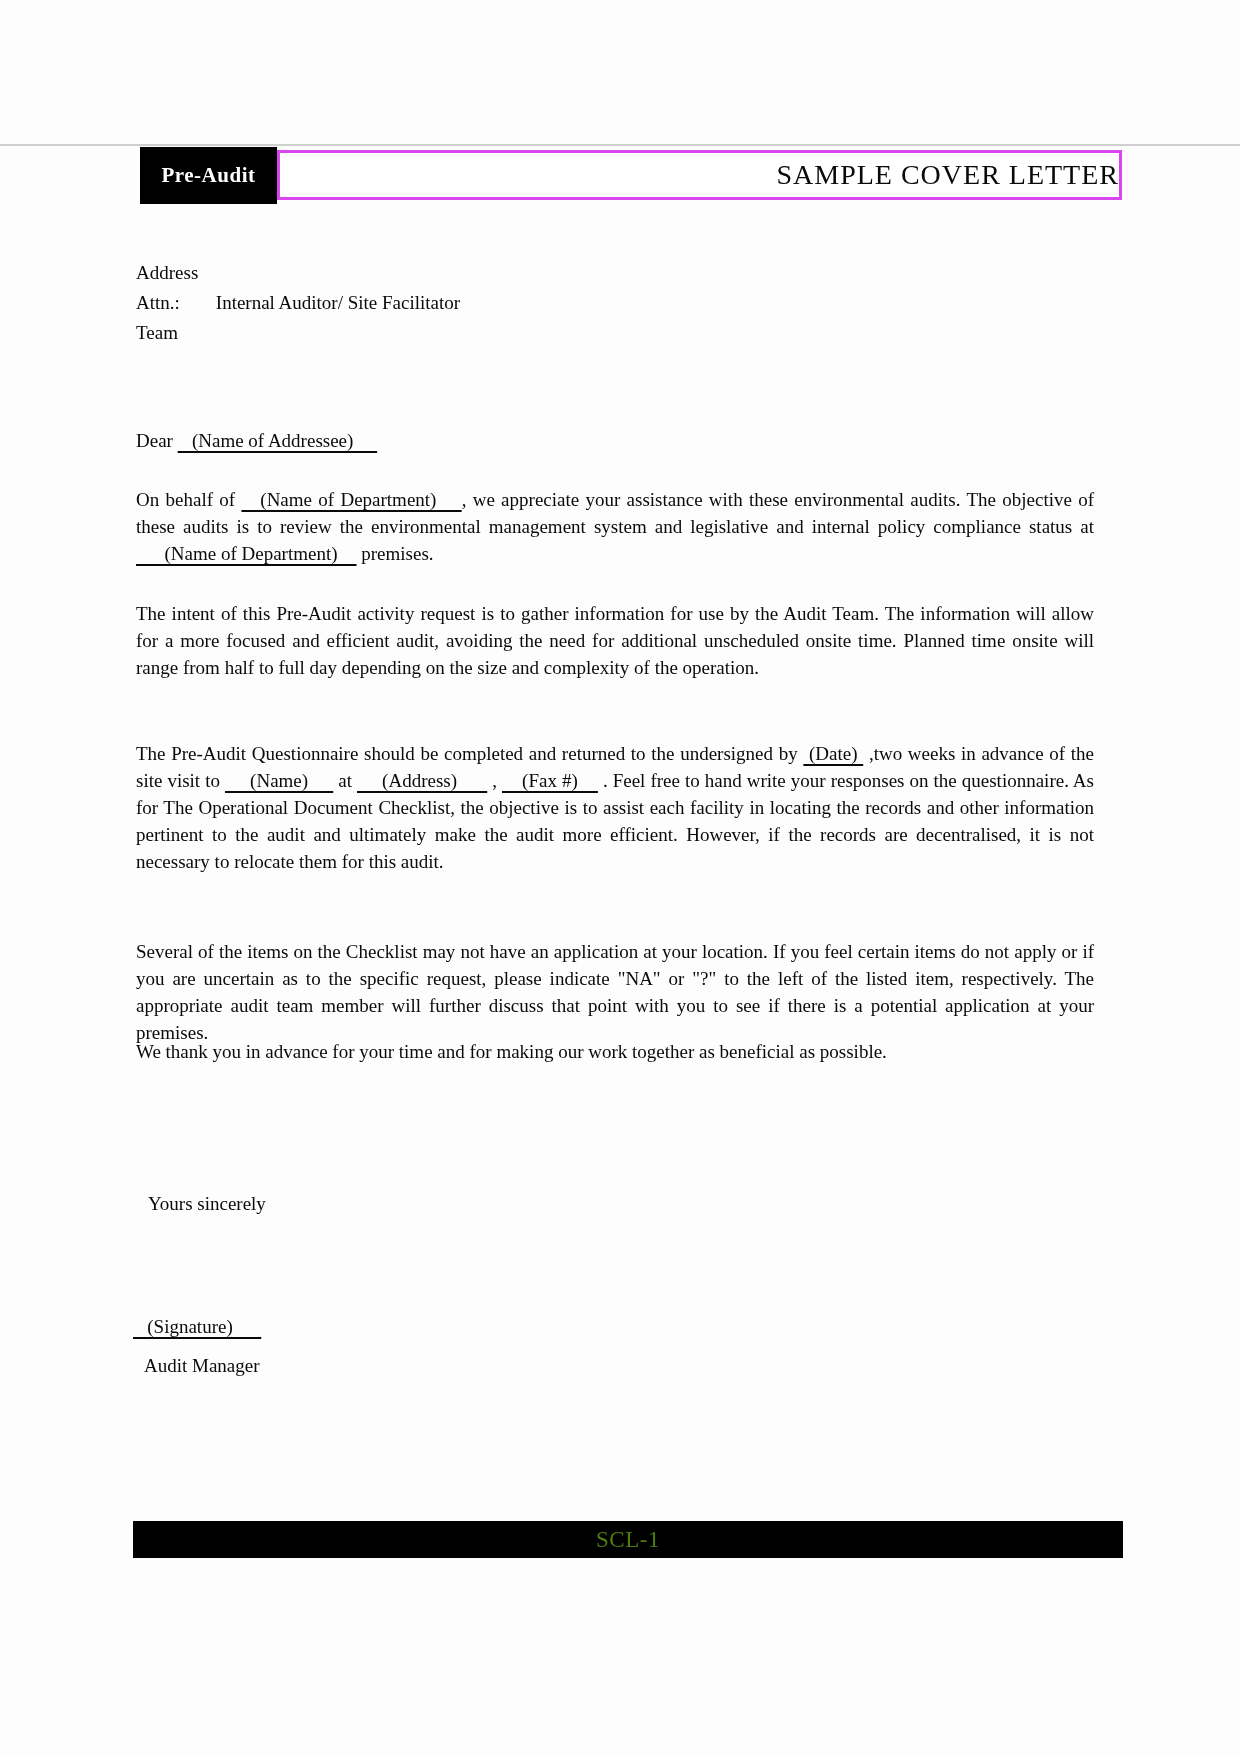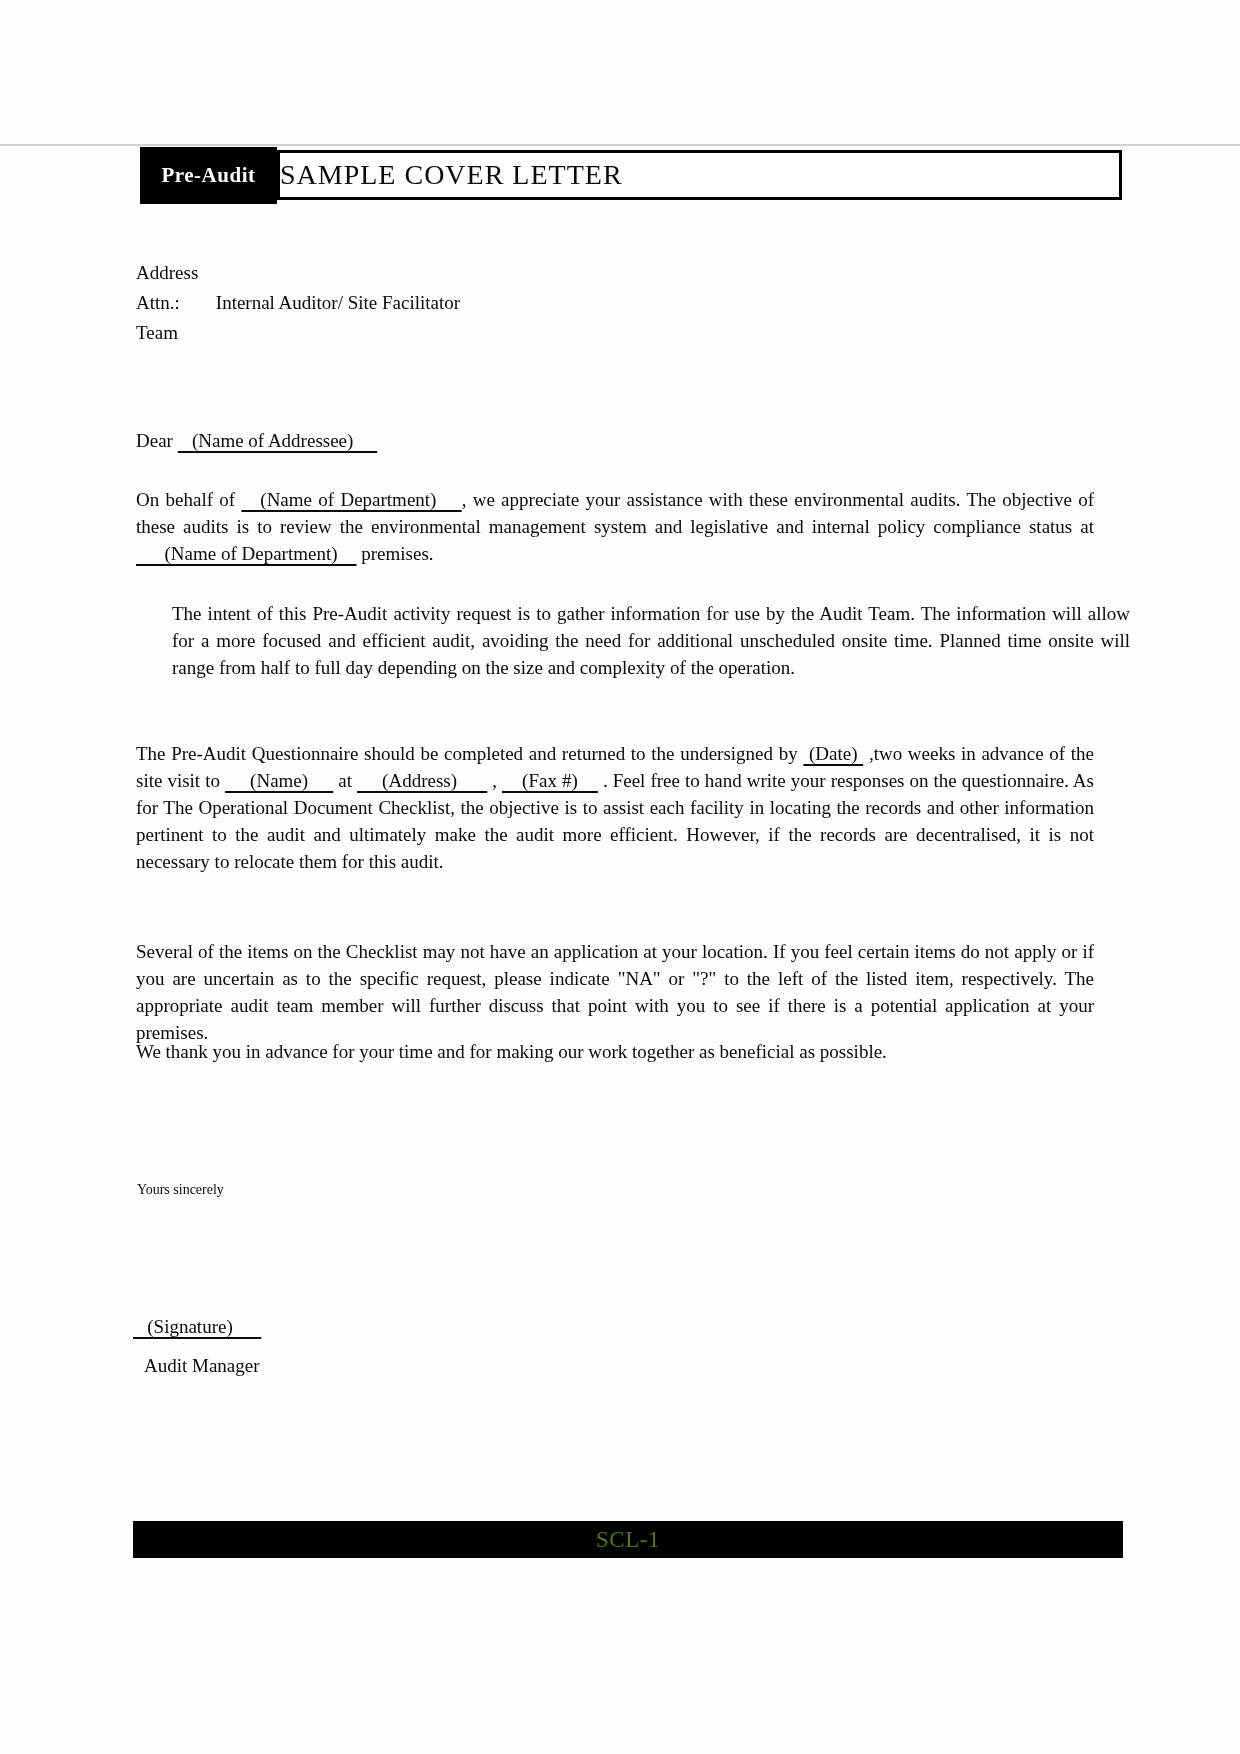--- a/index.html
+++ b/index.html
@@ -18,43 +18,43 @@
   
   .header { position:absolute; left:140px; top:150px; width:982px; height:50px; }
   .header-tag {
     position:absolute; left:0; top:-3px; width:137px; height:57px;
     background:#000; color:#fff;
     display:flex; align-items:center; justify-content:center;
     font-size:21px; font-weight:700; letter-spacing:0.5px;
   }
   .header-box {
     position:absolute; left:137px; right:0; top:0; height:50px;
-    border:3px solid #000000; box-sizing:border-box;
-    display:flex; align-items:center; justify-content:flex-start;
+    border:3px solid #d946ef; box-sizing:border-box;
+    display:flex; align-items:center; justify-content:flex-end;
     background:#fff;
   }
   .header-title { font-size:28px; letter-spacing:1px; white-space:nowrap; }
 
   
   .address { position:absolute; left:136px; top:258px; font-size:19px; line-height:30px; }
   .attn-value { margin-left:36px; }
 
   
   .salutation { position:absolute; left:136px; top:430px; font-size:19px; margin:0; }
   .para {
     position:absolute; left:136px; width:958px; margin:0;
     font-size:19px; line-height:27px; text-align:justify;
   }
   .p1 { top:486px; }
-  .p2 { top:600px;margin-left:36px; }
+  .p2 { top:600px; }
   .p3 { top:740px; }
   .p4 { top:938px; }
   .p5 { top:1038px; text-align:left; }
 
-  .valediction { position:absolute; left:136px; top:1181px; font-size:14px; margin:1px; }
+  .valediction { position:absolute; left:136px; top:1181px; font-size:19px; margin:12px; }
   .signature   { position:absolute; left:133px; top:1316px; font-size:19px; margin:0; }
   .signer      { position:absolute; left:136px; top:1347px; font-size:19px; margin:8px; }
 
   .blank {
     text-decoration:underline;
     text-decoration-thickness:1.5px;
     text-underline-offset:4px;
     white-space:pre;
   }
 

